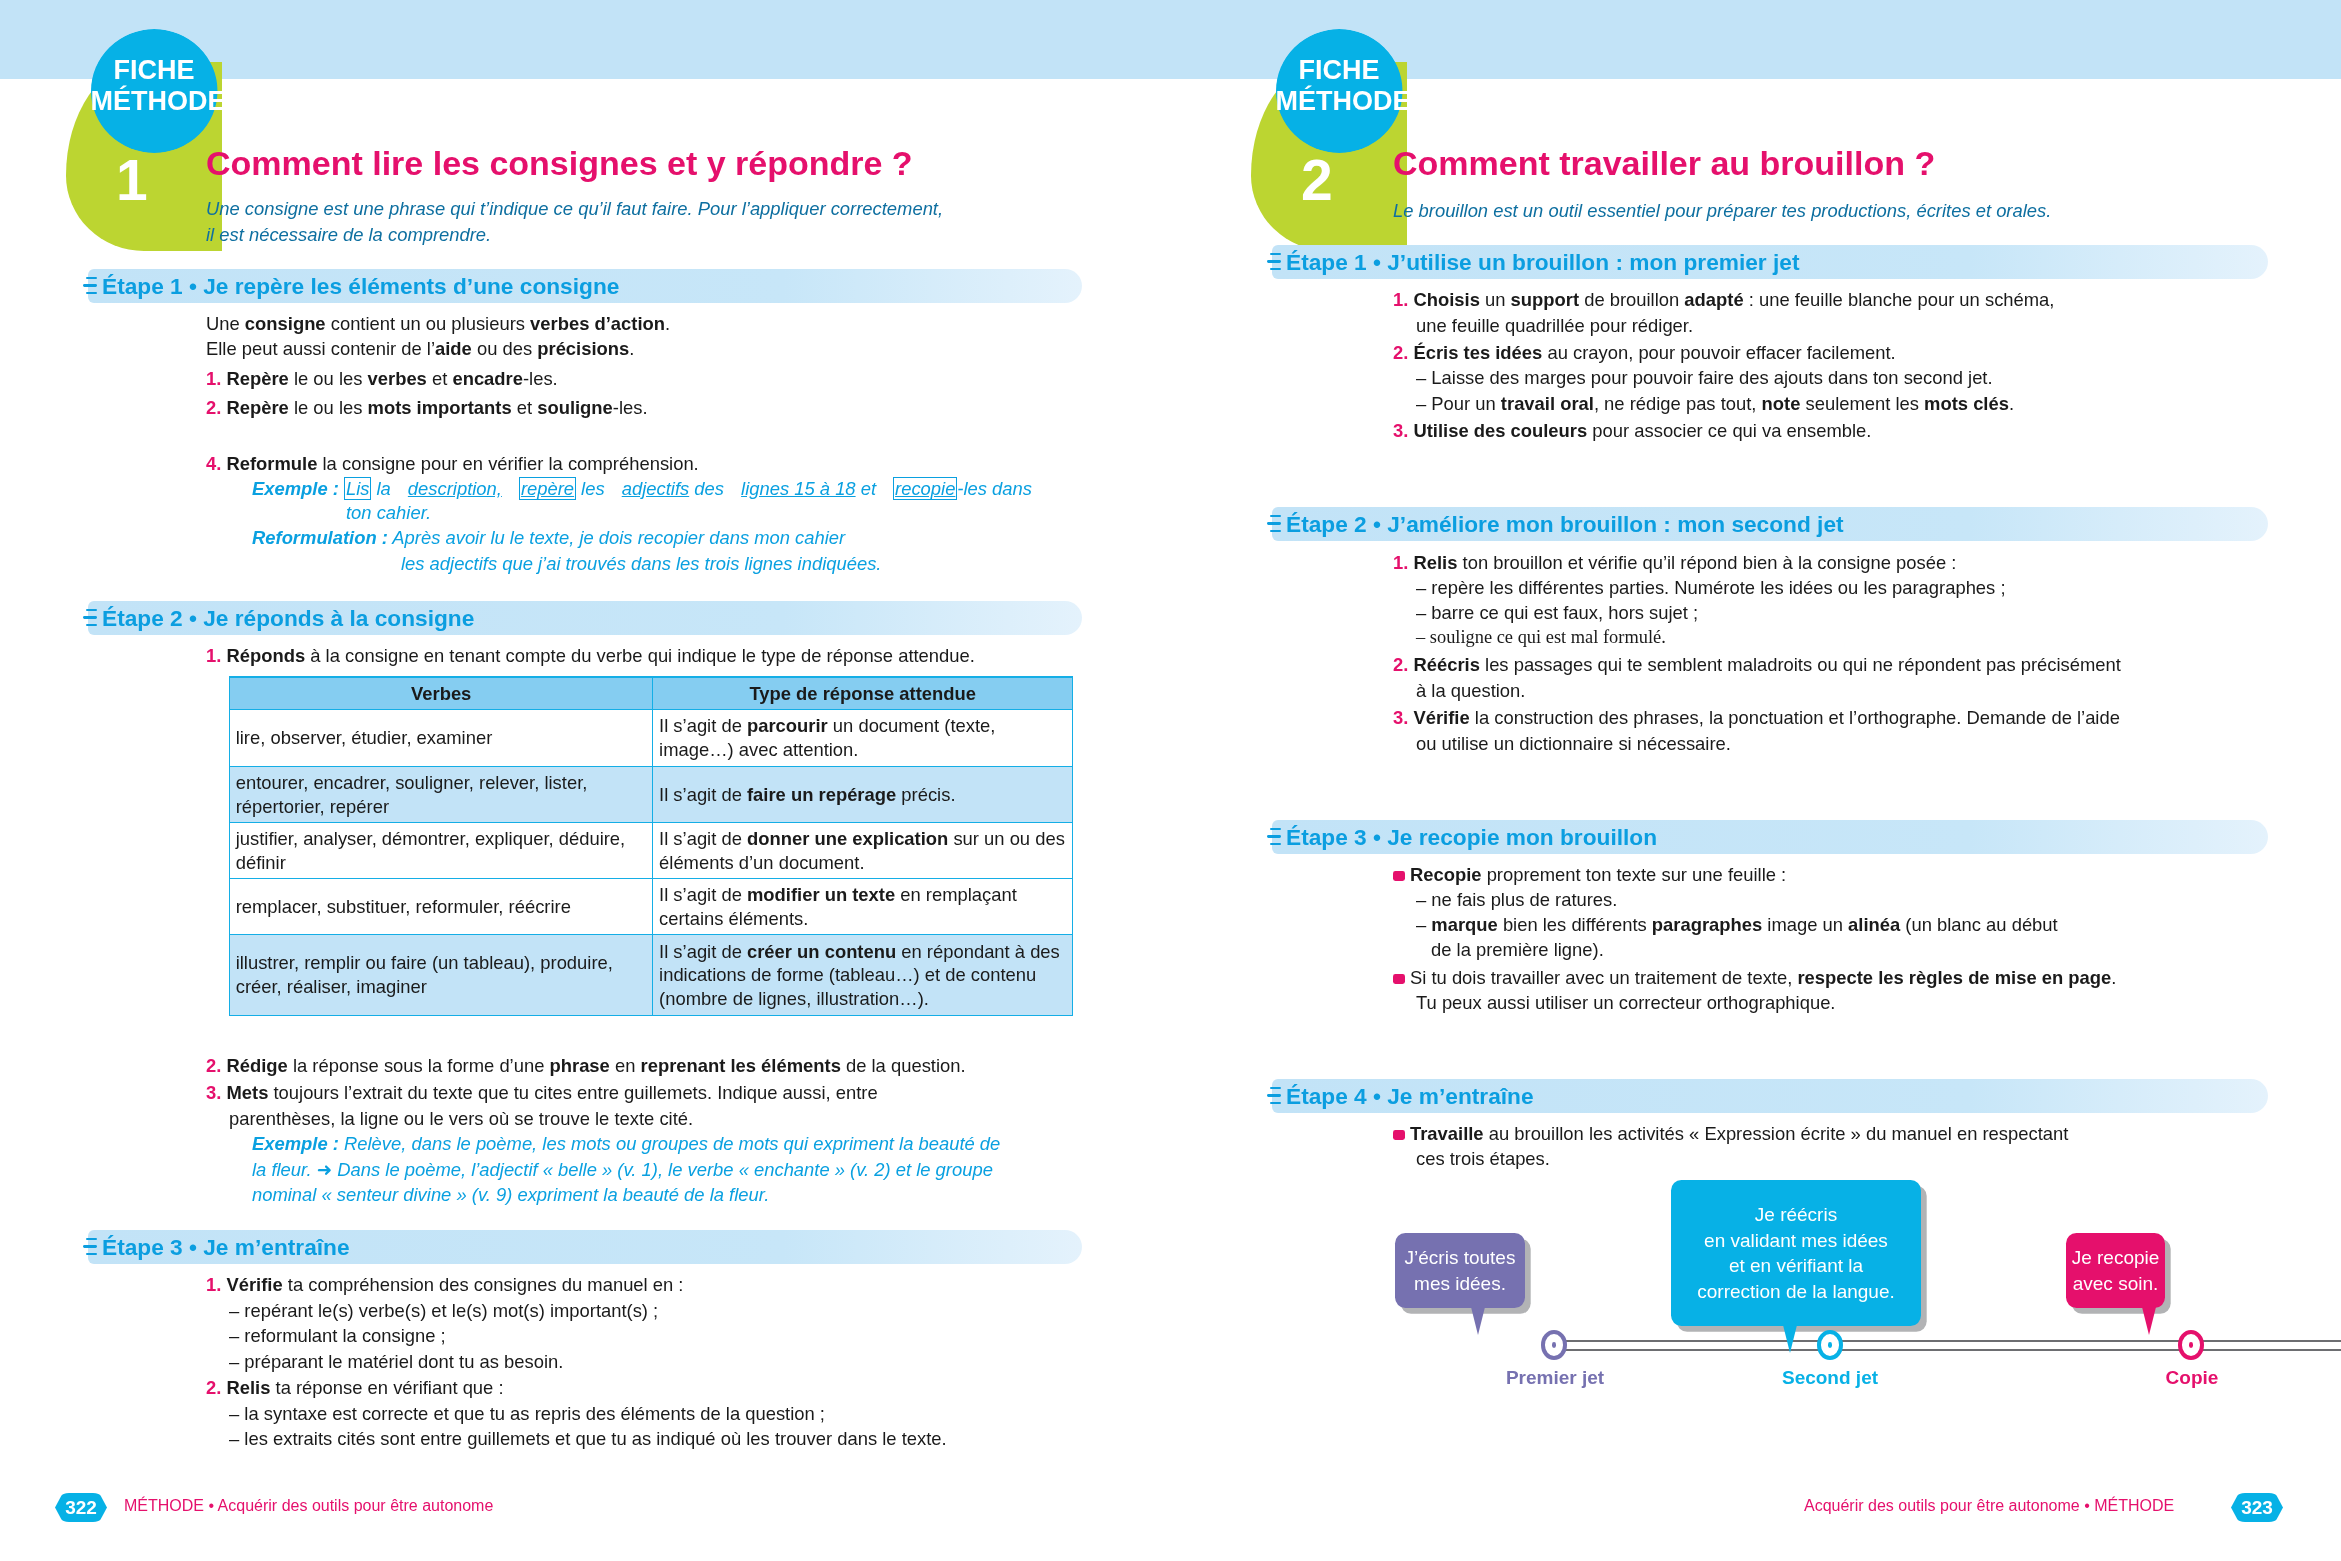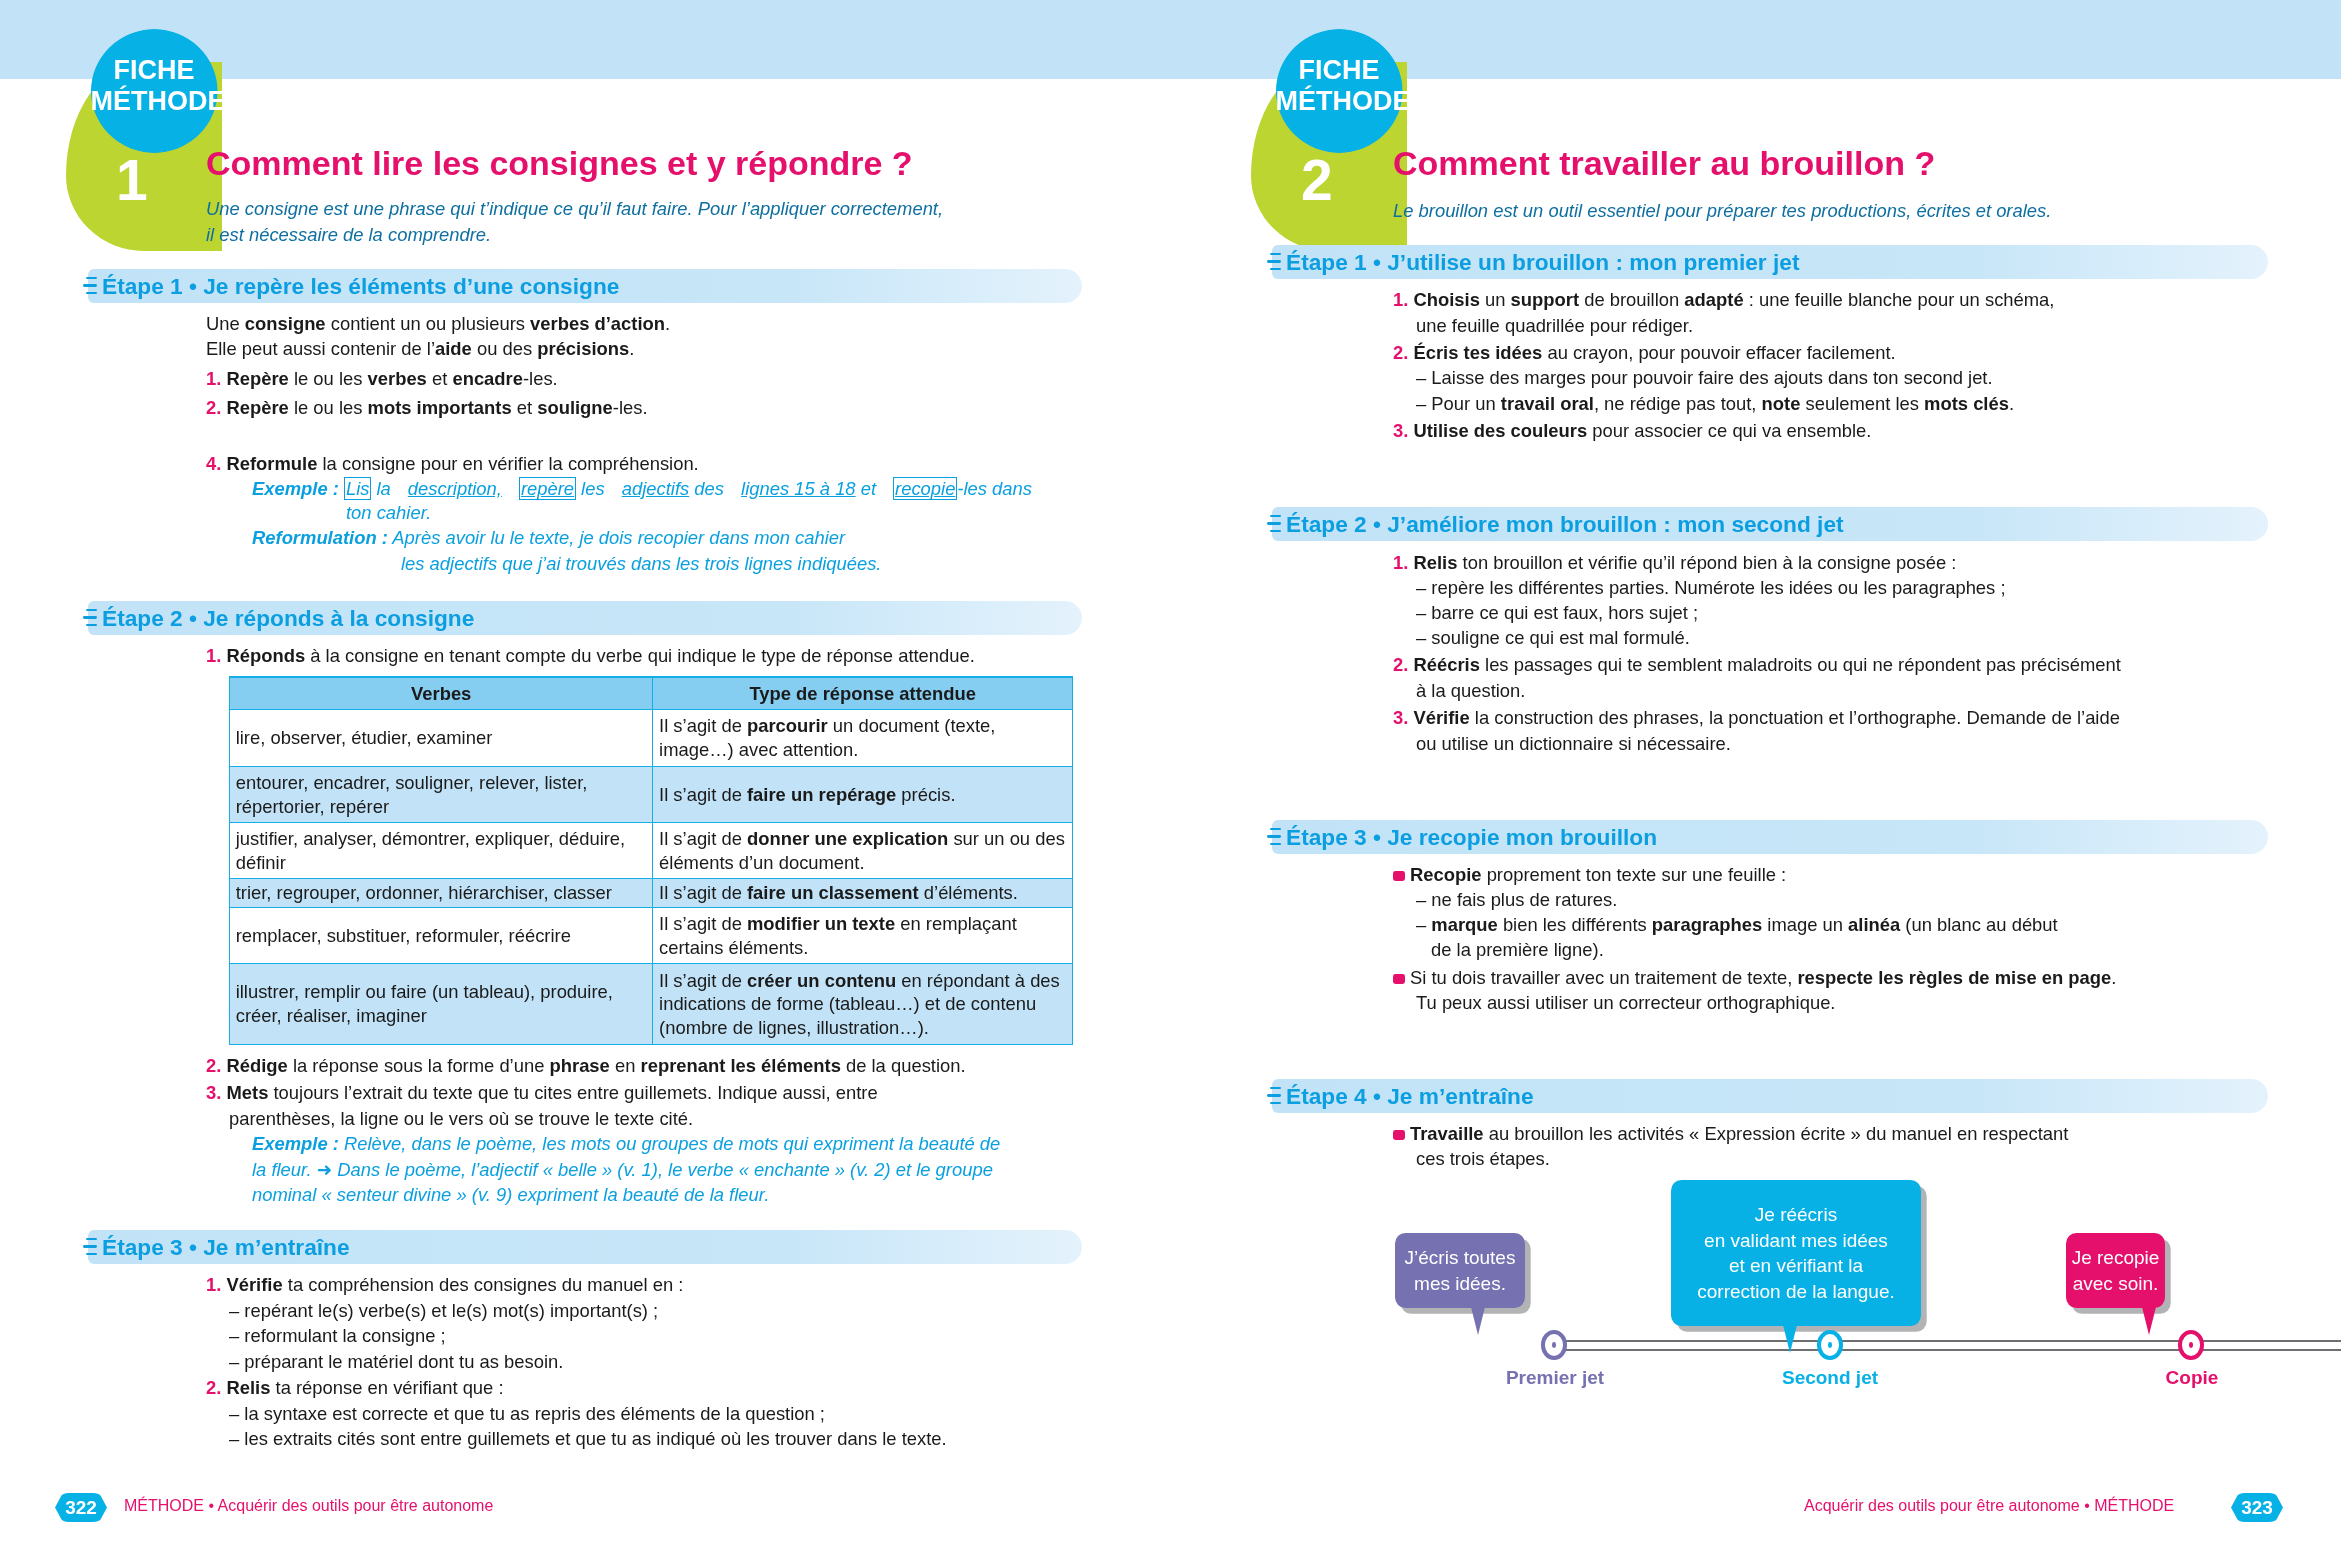--- a/index.html
+++ b/index.html
@@ -126,24 +126,20 @@
           <td><span>Il s’agit de </span><b>parcourir</b><span> un document (texte, image…) avec attention.</span></td>
         </tr>
       <tr class="alt" style="height:56px;">
           <td>entourer, encadrer, souligner, relever, lister, répertorier, repérer</td>
           <td><span>Il s’agit de </span><b>faire un repérage</b><span> précis.</span></td>
         </tr>
       <tr style="height:56px;">
           <td>justifier, analyser, démontrer, expliquer, déduire, définir</td>
           <td><span>Il s’agit de </span><b>donner une explication</b><span> sur un ou des éléments d’un document.</span></td>
         </tr>
-      <tr class="alt" style="height:29px;">
-          <td>trier, regrouper, ordonner, hiérarchiser, classer</td>
-          <td><span>Il s’agit de </span><b>faire un classement</b><span> d’éléments.</span></td>
-        </tr>
       <tr style="height:56px;">
           <td>remplacer, substituer, reformuler, réécrire</td>
           <td><span>Il s’agit de </span><b>modifier un texte</b><span> en remplaçant certains éléments.</span></td>
         </tr>
       <tr class="alt" style="height:81px;">
           <td>illustrer, remplir ou faire (un tableau), produire, créer, réaliser, imaginer</td>
           <td><span>Il s’agit de </span><b>créer un contenu</b><span> en répondant à des indications de forme (tableau…) et de contenu (nombre de lignes, illustration…).</span></td>
         </tr>
     </tbody>
   </table>
@@ -206,21 +202,21 @@
     <div class="ico">
         <i style="top:0;width:11.3px;left:2.8px;"></i>
         <i style="top:7.6px;width:14px;"></i>
         <i style="top:15px;width:11.3px;left:2.8px;"></i>
       </div>
     <div class="lbl">Étape 2 • J’améliore mon brouillon : mon second jet</div>
   </div>
   <div class="txt" style="left:222px;top:550px;"><span class="n">1.</span> <b>Relis</b><span> ton brouillon et vérifie qu’il répond bien à la consigne posée :</span></div>
   <div class="txt" style="left:245px;top:575px;">– repère les différentes parties. Numérote les idées ou les paragraphes ;</div>
   <div class="txt" style="left:245px;top:600px;">– barre ce qui est faux, hors sujet ;</div>
-  <div class="txt" style="left:245px;top:625px;">– souligne ce qui est mal formulé.</div>
+  <div class="txt" style="left:245px;top:625px;font-family:Liberation Serif, serif;">– souligne ce qui est mal formulé.</div>
   <div class="txt" style="left:222px;top:652px;"><span class="n">2.</span> <b>Réécris</b><span> les passages qui te semblent maladroits ou qui ne répondent pas précisément</span></div>
   <div class="txt" style="left:245px;top:678px;">à la question.</div>
   <div class="txt" style="left:222px;top:705px;"><span class="n">3.</span> <b>Vérifie</b><span> la construction des phrases, la ponctuation et l’orthographe. Demande de l’aide</span></div>
   <div class="txt" style="left:245px;top:731px;">ou utilise un dictionnaire si nécessaire.</div>
 
   <div class="step" style="left:101px;top:820px;width:996px;">
     <div class="ico">
         <i style="top:0;width:11.3px;left:2.8px;"></i>
         <i style="top:7.6px;width:14px;"></i>
         <i style="top:15px;width:11.3px;left:2.8px;"></i>

